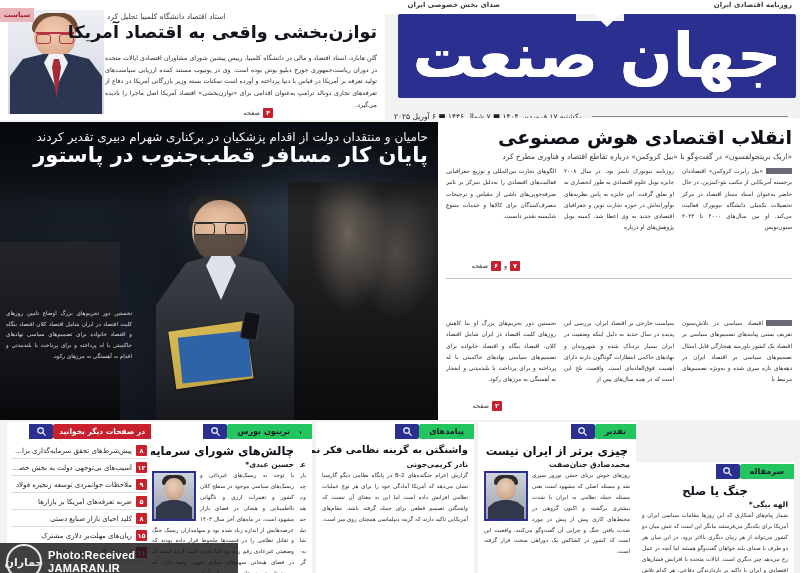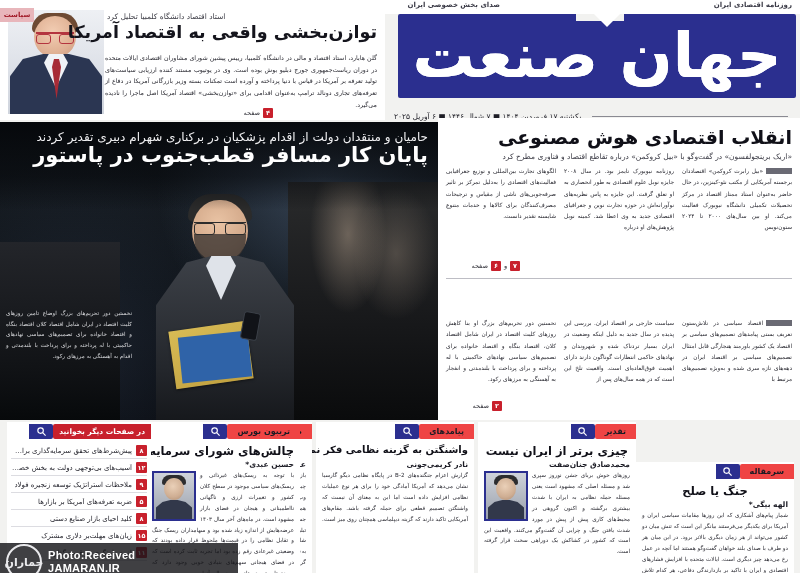--- a/index.html
+++ b/index.html
@@ -235,21 +235,21 @@
   }
 
   
   .bottom{position:absolute;left:0;top:422px;width:800px;height:151px;background:#f2f2f0;}
   .bcell{position:absolute;top:0;height:151px;background:#ffffff;}
   .bhdr{
     position:absolute;right:0;top:2px;height:15px;display:flex;align-items:center;
     flex-direction:row;gap:0;
   }
   .bhdr-tab{
-    height:15px;background:#ef4444;display:flex;align-items:center;justify-content:center;
+    height:15px;background:#22c55e;display:flex;align-items:center;justify-content:center;
     padding:0 10px;font-size:8px;font-weight:bold;color:#1b1b24;white-space:nowrap;
     border-radius:2px 0 0 2px;
   }
   .bhdr-icon{
     width:24px;height:15px;background:#2b2f8f;display:flex;align-items:center;justify-content:center;
     border-radius:0 2px 2px 0;
   }
   .bhdr-icon svg{width:11px;height:11px;}
   .btitle{
     position:absolute;right:6px;top:22px;width:calc(100% - 12px);text-align:center;
@@ -520,21 +520,21 @@
       <div class="lrow" style="top:21px;">
         <span class="lnum">۸</span>
         <span class="ltext">پیش‌شرط‌های تحقق سرمایه‌گذاری برای تولید</span>
       </div>
       <div class="lrow" style="top:38px;">
         <span class="lnum">۱۲</span>
         <span class="ltext">آسیب‌های بی‌توجهی دولت به بخش خصوصی</span>
       </div>
       <div class="lrow" style="top:55px;">
         <span class="lnum">۹</span>
-        <span class="ltext">ملاحظات استراتژیک توسعه زنجیره فولاد</span>
+        <span class="ltext">ملاحظات جوانمردی توسعه زنجیره فولاد</span>
       </div>
       <div class="lrow" style="top:72px;">
         <span class="lnum">۵</span>
         <span class="ltext">ضربه تعرفه‌های آمریکا بر بازارها</span>
       </div>
       <div class="lrow" style="top:89px;">
         <span class="lnum">۸</span>
         <span class="ltext">کلید احیای بازار صنایع دستی</span>
       </div>
       <div class="lrow" style="top:106px;">

